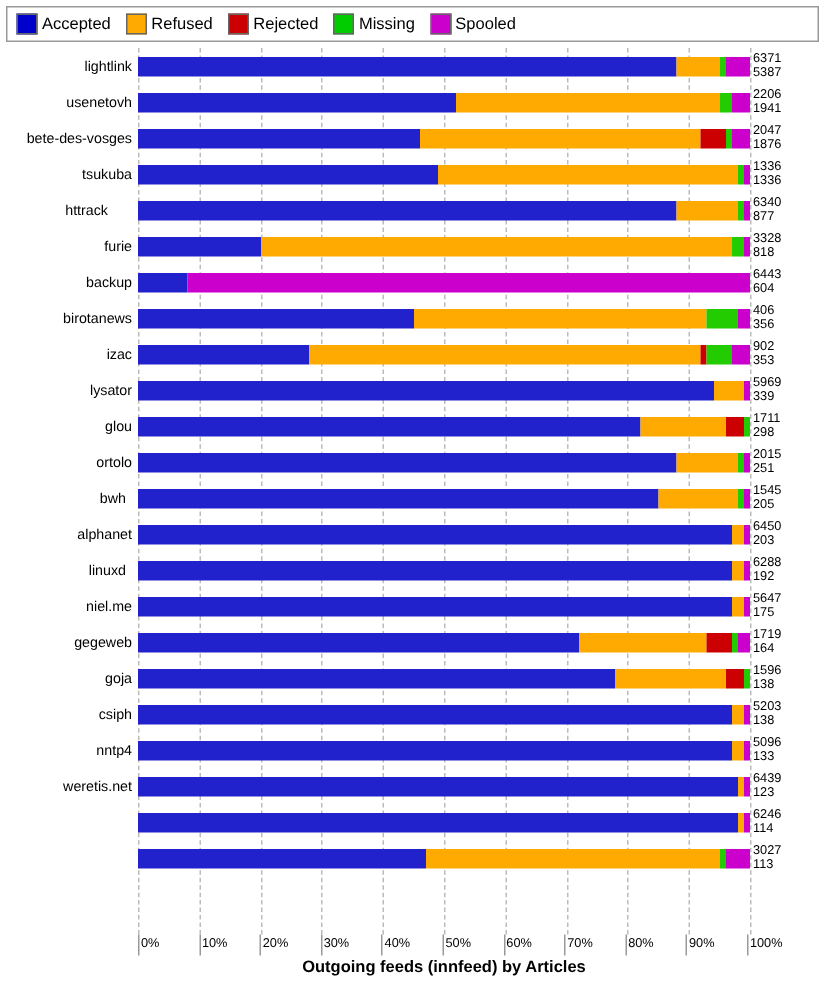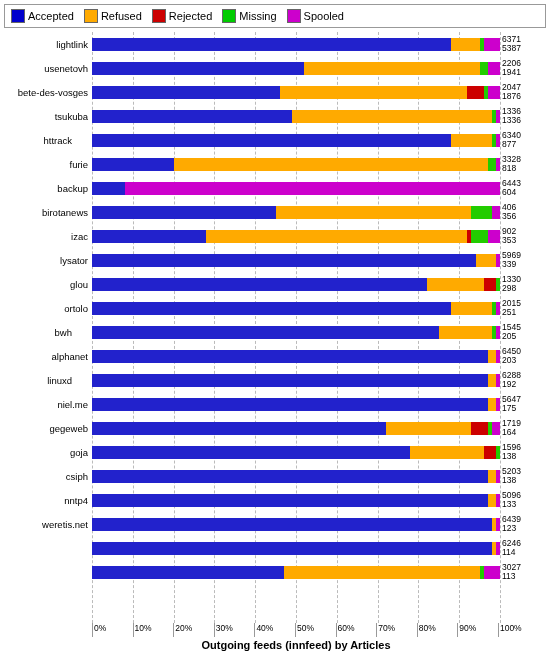--- a/index.html
+++ b/index.html
@@ -73,23 +73,23 @@
         <div style="height: 24px; display: flex; align-items: center; justify-content: flex-end; padding-right: 4px; font-size: 9.5px; white-space: nowrap; overflow: hidden;">bete-des-vosges</div>
         <div style="height: 24px; display: flex; align-items: center; justify-content: flex-end; padding-right: 4px; font-size: 9.5px; white-space: nowrap; overflow: hidden;">tsukuba</div>
         <div style="height: 24px; display: flex; align-items: center; justify-content: flex-end; padding-right: 20px; font-size: 9.5px; white-space: nowrap; overflow: hidden;">httrack</div>
         <div style="height: 24px; display: flex; align-items: center; justify-content: flex-end; padding-right: 4px; font-size: 9.5px; white-space: nowrap; overflow: hidden;">furie</div>
         <div style="height: 24px; display: flex; align-items: center; justify-content: flex-end; padding-right: 4px; font-size: 9.5px; white-space: nowrap; overflow: hidden;">backup</div>
         <div style="height: 24px; display: flex; align-items: center; justify-content: flex-end; padding-right: 4px; font-size: 9.5px; white-space: nowrap; overflow: hidden;">birotanews</div>
         <div style="height: 24px; display: flex; align-items: center; justify-content: flex-end; padding-right: 4px; font-size: 9.5px; white-space: nowrap; overflow: hidden;">izac</div>
         <div style="height: 24px; display: flex; align-items: center; justify-content: flex-end; padding-right: 4px; font-size: 9.5px; white-space: nowrap; overflow: hidden;">lysator</div>
         <div style="height: 24px; display: flex; align-items: center; justify-content: flex-end; padding-right: 4px; font-size: 9.5px; white-space: nowrap; overflow: hidden;">glou</div>
         <div style="height: 24px; display: flex; align-items: center; justify-content: flex-end; padding-right: 4px; font-size: 9.5px; white-space: nowrap; overflow: hidden;">ortolo</div>
-        <div style="height: 24px; display: flex; align-items: center; justify-content: flex-end; padding-right: 20px; font-size: 9.5px; white-space: nowrap; overflow: hidden;">bwh</div>
+        <div style="height: 24px; display: flex; align-items: center; justify-content: flex-end; padding-right: 8px; font-size: 9.5px; white-space: nowrap; overflow: hidden;">bwh</div>
         <div style="height: 24px; display: flex; align-items: center; justify-content: flex-end; padding-right: 4px; font-size: 9.5px; white-space: nowrap; overflow: hidden;">alphanet</div>
-        <div style="height: 24px; display: flex; align-items: center; justify-content: flex-end; padding-right: 20px; font-size: 9.5px; white-space: nowrap; overflow: hidden;">linuxd</div>
+        <div style="height: 24px; display: flex; align-items: center; justify-content: flex-end; padding-right: 8px; font-size: 9.5px; white-space: nowrap; overflow: hidden;">linuxd</div>
         <div style="height: 24px; display: flex; align-items: center; justify-content: flex-end; padding-right: 4px; font-size: 9.5px; white-space: nowrap; overflow: hidden;">niel.me</div>
         <div style="height: 24px; display: flex; align-items: center; justify-content: flex-end; padding-right: 4px; font-size: 9.5px; white-space: nowrap; overflow: hidden;">gegeweb</div>
         <div style="height: 24px; display: flex; align-items: center; justify-content: flex-end; padding-right: 4px; font-size: 9.5px; white-space: nowrap; overflow: hidden;">goja</div>
         <div style="height: 24px; display: flex; align-items: center; justify-content: flex-end; padding-right: 4px; font-size: 9.5px; white-space: nowrap; overflow: hidden;">csiph</div>
         <div style="height: 24px; display: flex; align-items: center; justify-content: flex-end; padding-right: 4px; font-size: 9.5px; white-space: nowrap; overflow: hidden;">nntp4</div>
         <div style="height: 24px; display: flex; align-items: center; justify-content: flex-end; padding-right: 4px; font-size: 9.5px; white-space: nowrap; overflow: hidden;">weretis.net</div>
         <div style="height: 14px;"></div>
       </div>
       <div style="flex: 1 1 0%; display: flex; flex-direction: column; min-width: 0px; position: relative;">
         <div style="flex: 1 1 0%; position: relative; display: flex; flex-direction: column;">
@@ -226,21 +226,21 @@
             </div>
           </div>
           <div style="height: 24px; display: flex; align-items: center; position: relative;">
             <div style="flex: 1 1 0%; height: 13px; display: flex; flex-direction: row; position: relative; z-index: 2; margin-right: 46px;">
               <div style="width: 82%; height: 100%; background: rgb(34, 34, 204);"></div>
               <div style="width: 14%; height: 100%; background: rgb(255, 170, 0);"></div>
               <div style="width: 3%; height: 100%; background: rgb(204, 0, 0);"></div>
               <div style="width: 1%; height: 100%; background: rgb(34, 204, 0);"></div>
             </div>
             <div style="position: absolute; right: 0px; top: 50%; transform: translateY(-50%); font-size: 8.5px; line-height: 1.1; width: 44px;">
-              <div>1330</div>
+              <div>1711</div>
               <div>298</div>
             </div>
           </div>
           <div style="height: 24px; display: flex; align-items: center; position: relative;">
             <div style="flex: 1 1 0%; height: 13px; display: flex; flex-direction: row; position: relative; z-index: 2; margin-right: 46px;">
               <div style="width: 88%; height: 100%; background: rgb(34, 34, 204);"></div>
               <div style="width: 10%; height: 100%; background: rgb(255, 170, 0);"></div>
               <div style="width: 1%; height: 100%; background: rgb(34, 204, 0);"></div>
               <div style="width: 1%; height: 100%; background: rgb(204, 0, 204);"></div>
             </div>

